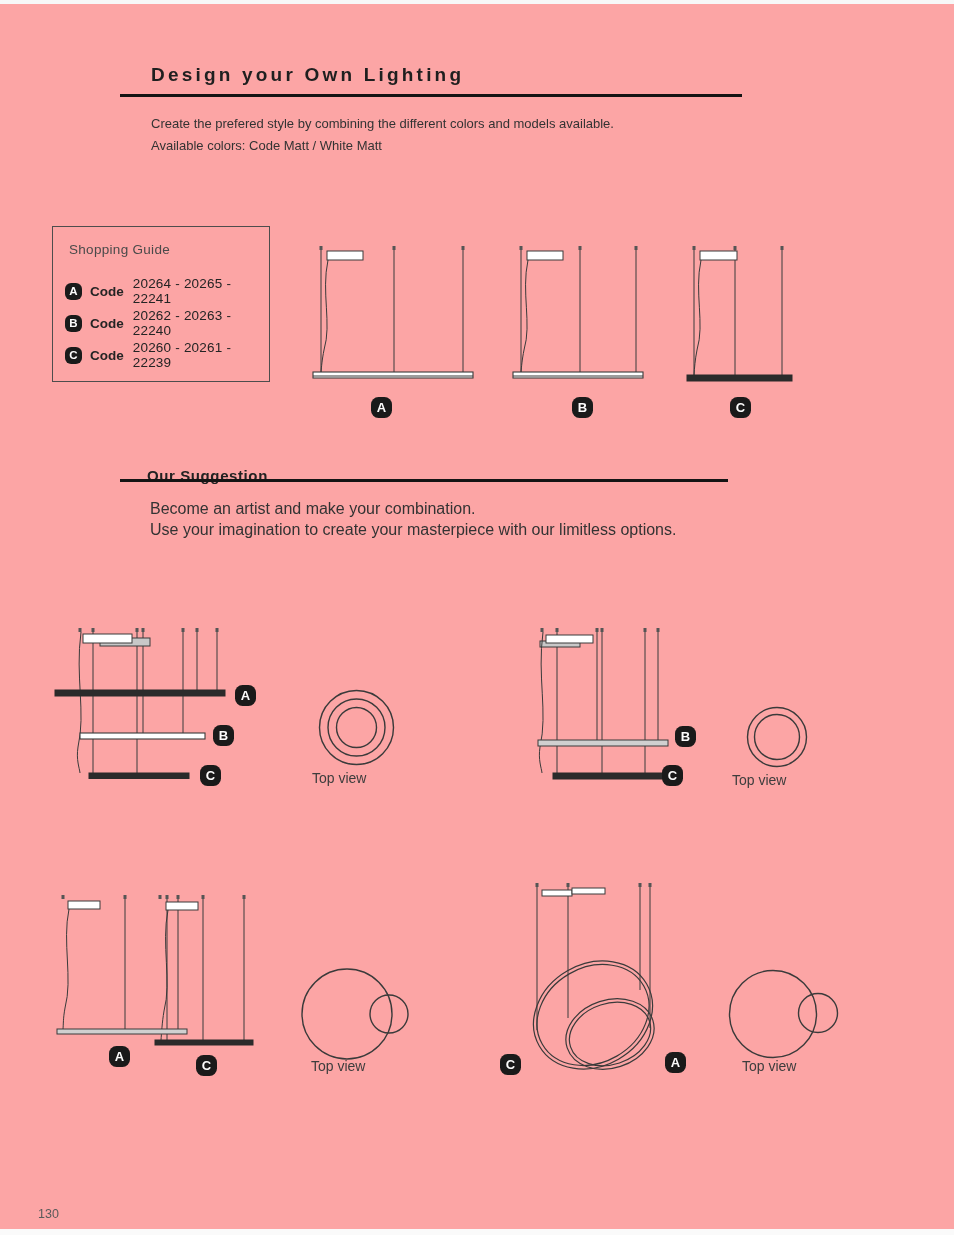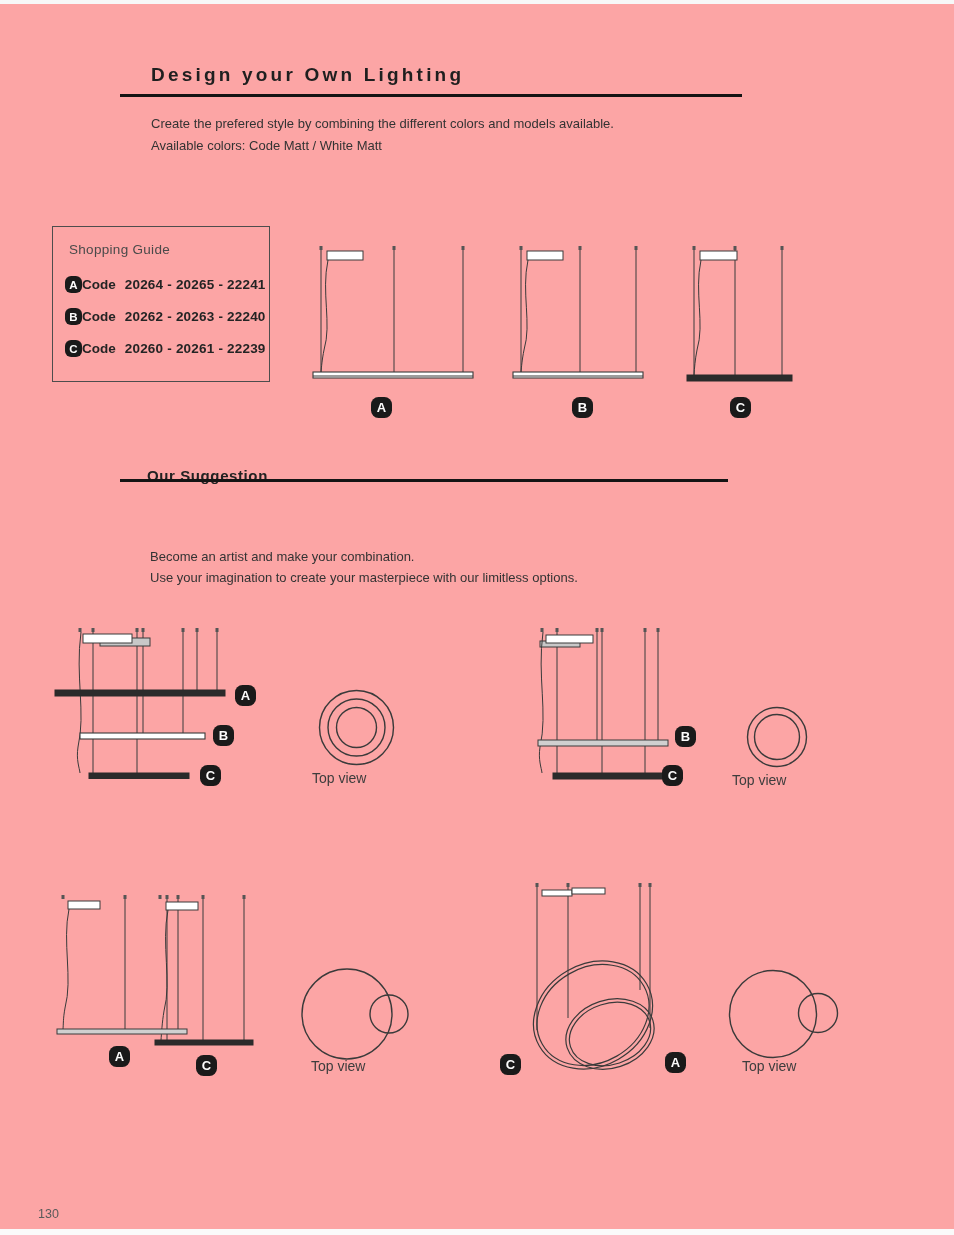--- a/index.html
+++ b/index.html
@@ -17,30 +17,30 @@
   }
   .rule { position:absolute; height:2.6px; background:#141414; }
   .rule-title { left:120px; top:94px; width:622px; }
   .rule-suggestion { left:120px; top:479px; width:608px; }
 
   .intro { position:absolute; left:151px; top:113px; font-size:13px; line-height:21.5px; color:#333; }
   .suggestion-title {
     position:absolute; left:147px; top:467px; margin:0;
     font-size:15px; font-weight:700; letter-spacing:0.6px; color:#222;
   }
-  .suggestion-text { position:absolute; left:150px; top:499px; font-size:13px; line-height:20.5px; color:#333;margin-top:48px; }
+  .suggestion-text { position:absolute; left:150px; top:499px; font-size:16px; line-height:20.5px; color:#333; }
 
   .guide-box {
     position:absolute; left:52px; top:226px; width:216px; height:154px;
     border:1.5px solid #4d4d4d; background:transparent;
   }
   .guide-title { position:absolute; left:16px; top:15px; font-size:13.5px; color:#4a4a4a; letter-spacing:0.3px; }
   .guide-row { position:absolute; left:12px; display:flex; align-items:center; }
-  .guide-row .code-label { font-size:13.5px; font-weight:700; color:#242424; }
-  .guide-row .code-value { margin-left:9px; font-size:13.5px; font-weight:700; color:#242424; letter-spacing:0.2px; }
+  .guide-row .code-label { margin-left:8px; font-size:13.5px; font-weight:700; color:#242424; }
+  .guide-row .code-value { margin-left:9px; font-size:13.5px; font-weight:400; color:#242424; letter-spacing:0.2px; }
 
   .badge {
     position:relative; background:#1a1a1a; color:#fcfcfc; font-weight:700;
     display:flex; align-items:center; justify-content:center; border-radius:36%;
     box-sizing:border-box;
   }
   .badge.sm { width:17px; height:17px; font-size:11.5px; flex:0 0 17px; }
   .badge.lg { position:absolute; width:21px; height:21px; font-size:13px; }
 
   .topview-label { position:absolute; width:90px; font-size:14px; color:#3d3d3d; }

